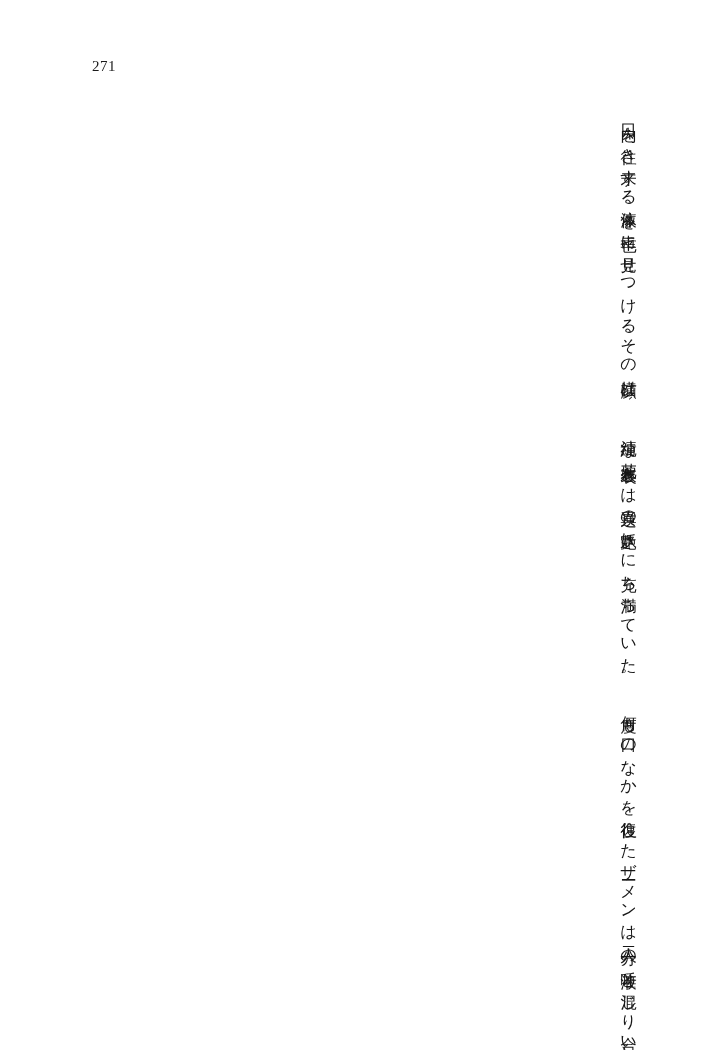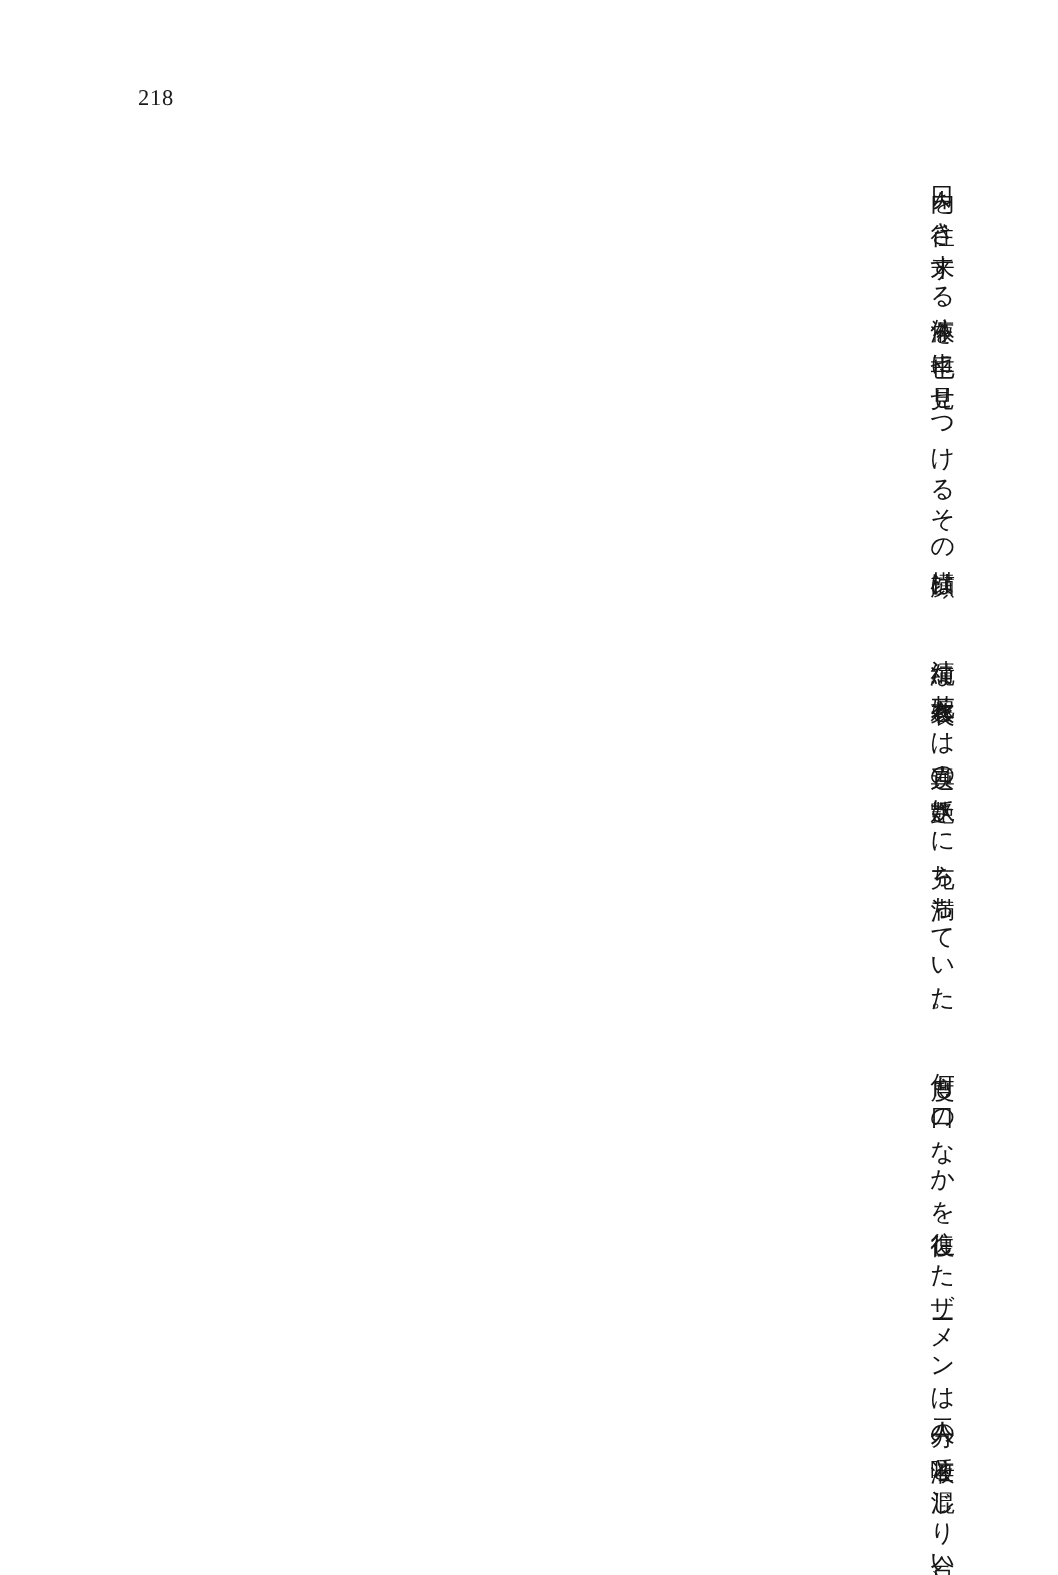--- a/index.html
+++ b/index.html
@@ -51,21 +51,21 @@
   }
   .line.indent {
     padding-top: 18px;
   }
 </style>
 </head>
 <body>
 
 <div id="page">
 
-  <div id="page-number">218</div>
+  <div id="page-number">271</div>
 
   <div id="text-body">
       <div class="line">口内を往き来する液体を幸也に見せつけるその横顔は、　清純な花嫁衣装とは真逆の</div>
       <div class="line">妖艶さに充ち満ちていた。</div>
       <div class="line indent">何度も口のなかを往復したザーメンは二人分の唾液と混じり合い、　泡立った淫汁と</div>
     </div>
 
 </div>
 
 </body></html>

